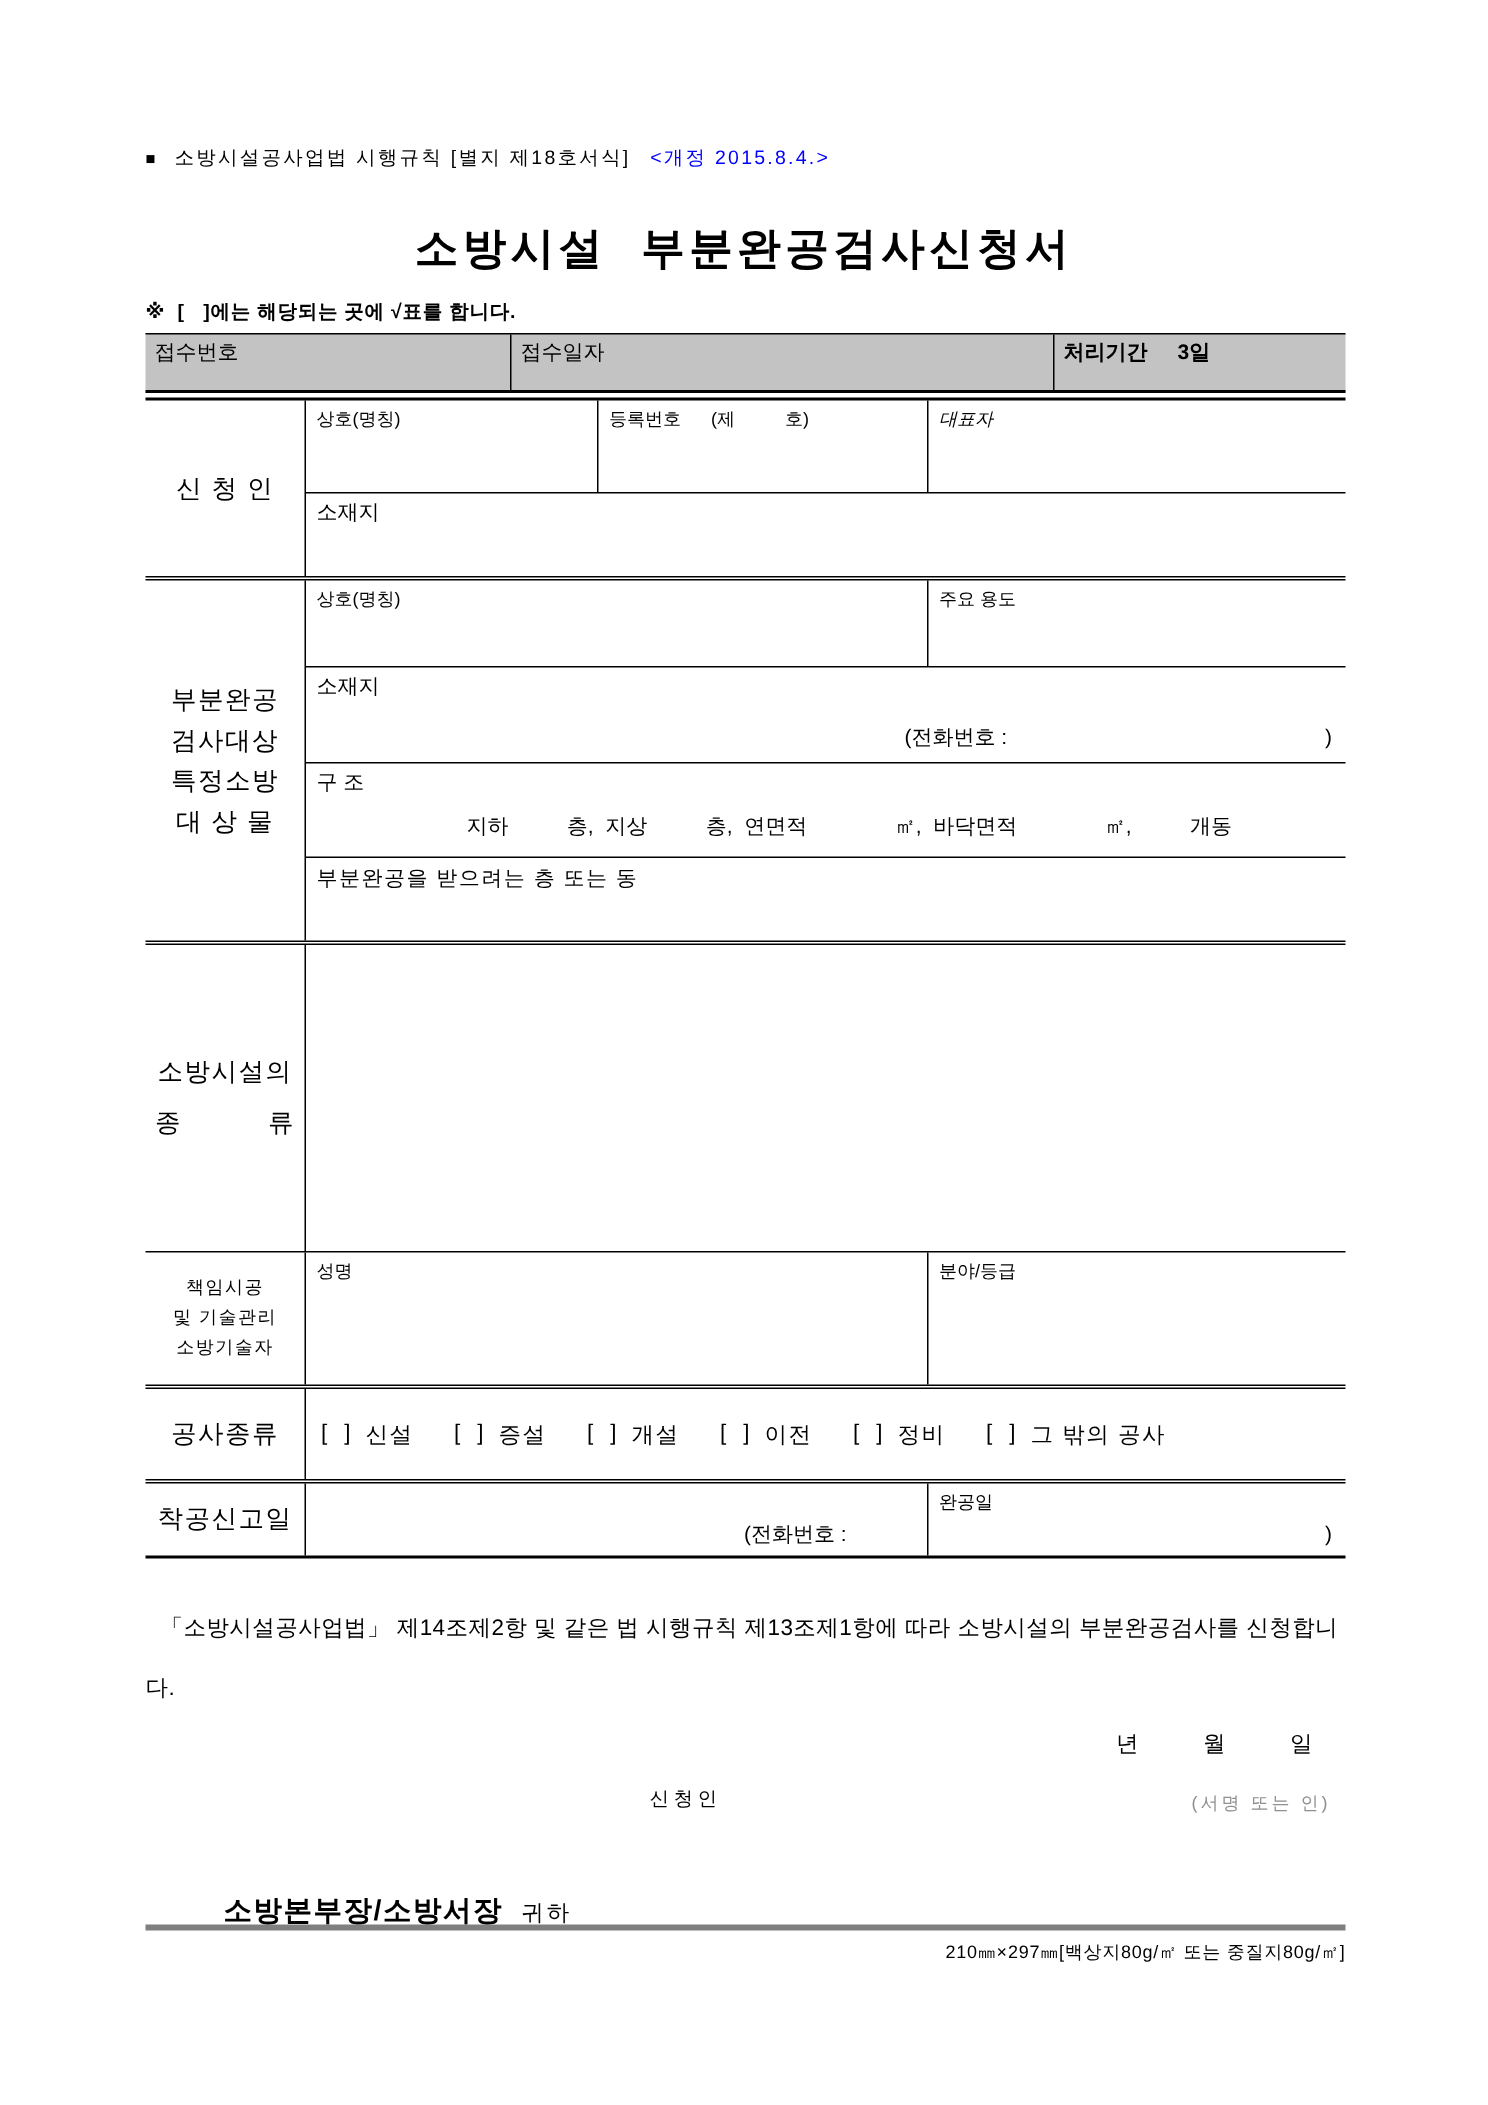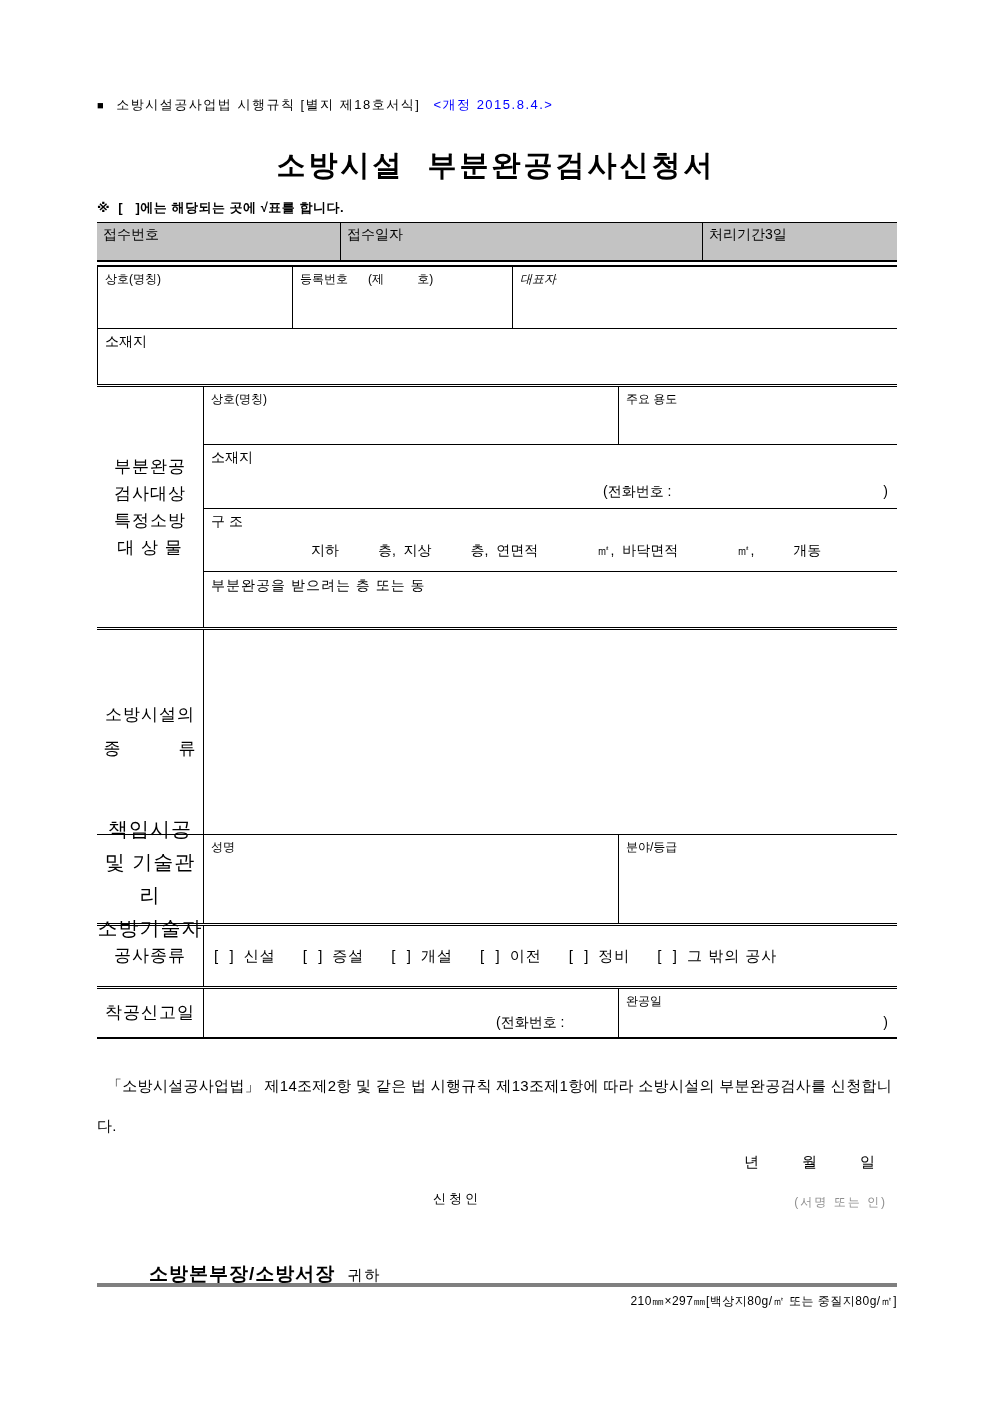--- a/index.html
+++ b/index.html
@@ -20,21 +20,21 @@
   .check-note { position:absolute; left:97px; top:199px; font-size:13px; font-weight:bold; letter-spacing:0.5px; }
 
   
   .sheet { position:absolute; left:97px; top:222px; width:800px; }
 
   .grayrow { display:flex; height:40px; border-top:1px solid #000; border-bottom:2px solid #000;
     margin-bottom:3px; }
   .grayrow .gcell { padding:3px 6px; font-size:14px; }
   .g1 { width:243px; }
   .g2 { width:362px; border-left:1px solid #000; }
-  .g3 { flex:1; border-left:1px solid #000; display:flex; gap:0; }
+  .g3 { flex:1; border-left:1px solid #000; display:flex; gap:20px;font-weight:bold; }
 
   .section { display:flex; }
   .label-col { width:106px; display:flex; flex-direction:column; justify-content:center;
     align-items:center; font-size:17px; letter-spacing:1px; line-height:1.6; text-align:center; }
   .content-col { flex:1; border-left:1px solid #000; }
 
   .row { position:relative; display:flex; }
   .cell { padding:4px 7px; font-size:12px; position:relative; }
   .bl { border-left:1px solid #000; }
   .bb { border-bottom:1px solid #000; }
@@ -57,21 +57,21 @@
   .s2 .r3 { height:63px; display:block; padding:4px 7px; font-size:14px; }
   .s2 .r4 { height:55px; display:block; padding:5px 7px; font-size:14px; letter-spacing:1px; }
   .wide-c1 { width:414px; }
   .flex-c2 { flex:1; }
   .structure-detail { margin-top:11px; padding-left:100px; font-size:14px; }
 
   .s3 { height:204px; }
   .s3 .label-col { line-height:2.0; }
 
   .s4 { height:88px; }
-  .s4 .label-col { font-size:20px; line-height:1.65; }
+  .s4 .label-col { font-size:12px; line-height:1.65; }
   .s4 .row { height:100%; }
 
   .s5 { height:60px; }
   .s5 .content-col { display:flex; align-items:center; padding:0 10px; }
   .cb-line { display:flex; align-items:center; gap:27px; font-size:15px; letter-spacing:1px; }
   .cb-item { display:flex; gap:9px; }
   .s6 { height:50px; border-bottom:2px solid #000; }
 
   
   .declaration { position:absolute; left:97px; top:1066px; width:802px; font-size:15px;
@@ -108,20 +108,21 @@
     <div class="grayrow" id="grayrow" style="background: rgb(195, 195, 195);">
       <div class="gcell g1">접수번호</div>
       <div class="gcell g2">접수일자</div>
       <div class="gcell g3">
         <span>처리기간</span>
         <span>3일</span>
       </div>
     </div>
 
     <div class="section s1">
+      <div class="label-col">신 청 인</div>
       <div class="content-col">
         <div class="row r1 bb">
           <div class="cell c1">상호(명칭)</div>
           <div class="cell c2 bl pre">등록번호      (제          호)</div>
           <div class="cell c3 bl">대표자</div>
         </div>
         <div class="r2">
           <span>소재지</span>
           <span class="phone-line">
             <span>(전화번호 :</span>

